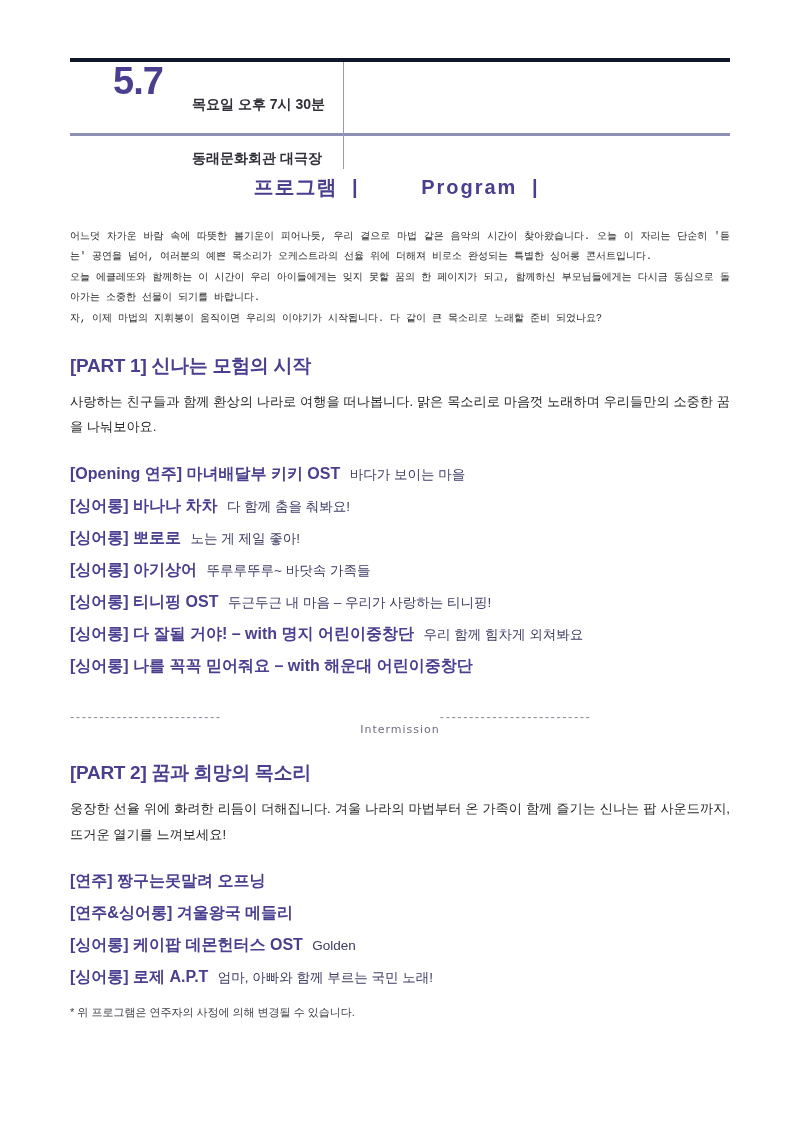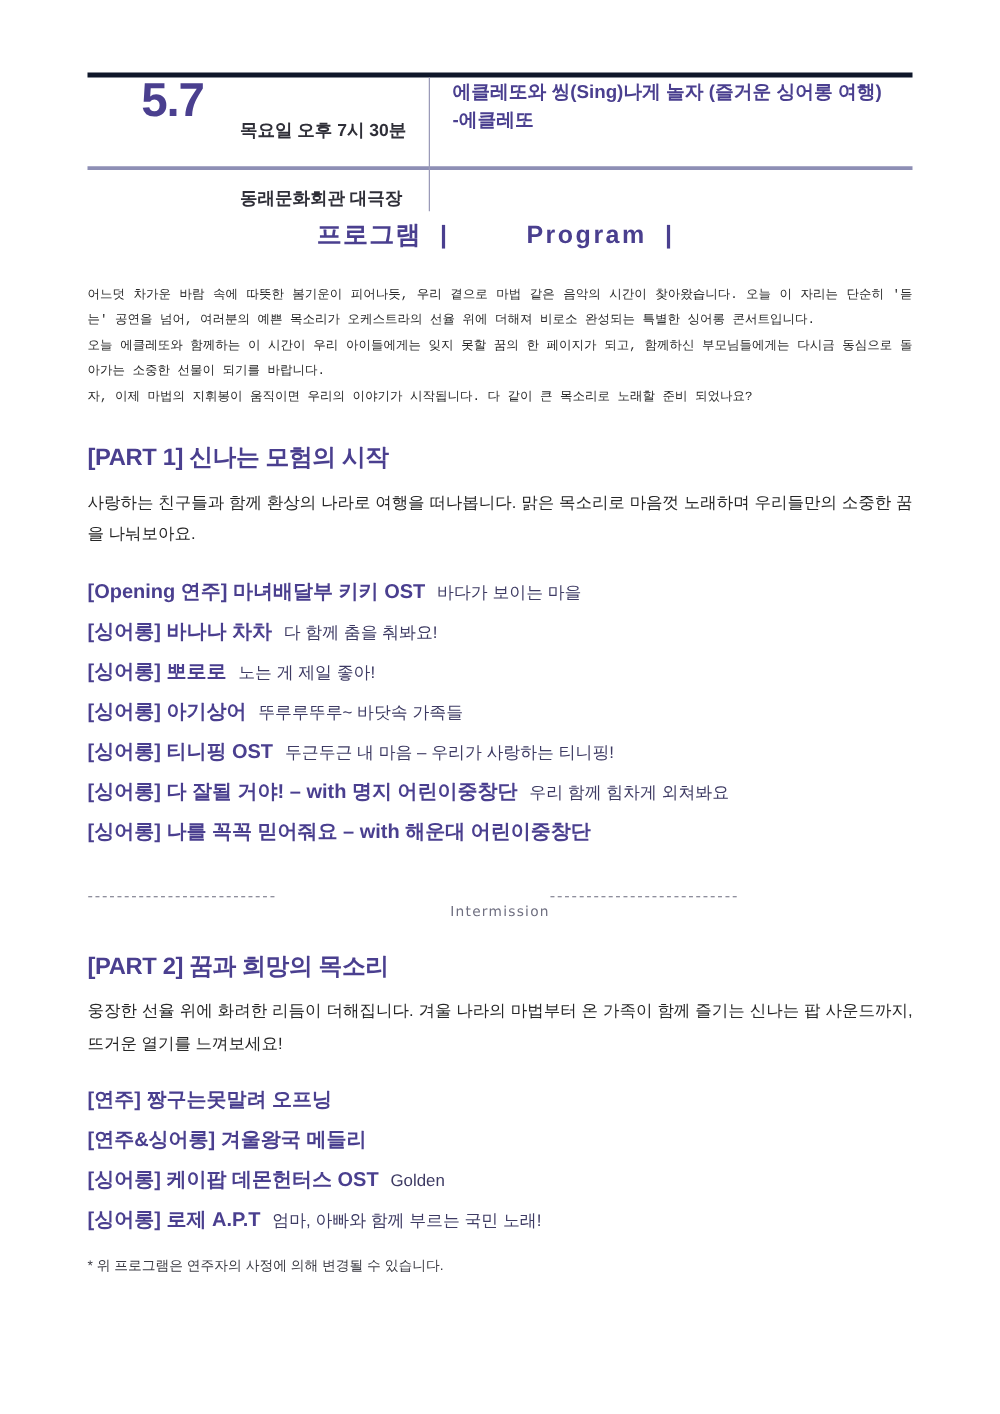--- a/index.html
+++ b/index.html
@@ -175,24 +175,20 @@
 <body>
 
 <div class="page">
 
   <div class="banner">
     <div class="banner-date">5.7</div>
     <div class="banner-when">
       <div>목요일 오후 7시 30분</div>
       <div>동래문화회관 대극장</div>
     </div>
-    <div class="banner-title">
-      <div>에클레또와 씽(Sing)나게 놀자 (즐거운 싱어롱 여행)</div>
-      <div>-에클레또</div>
-    </div>
   </div>
 
   <div class="program-heading">
     <span>프로그램</span>
     <span class="bar">|</span>
     <span class="en">Program</span>
     <span class="bar">|</span>
   </div>
 
   <div class="intro">

